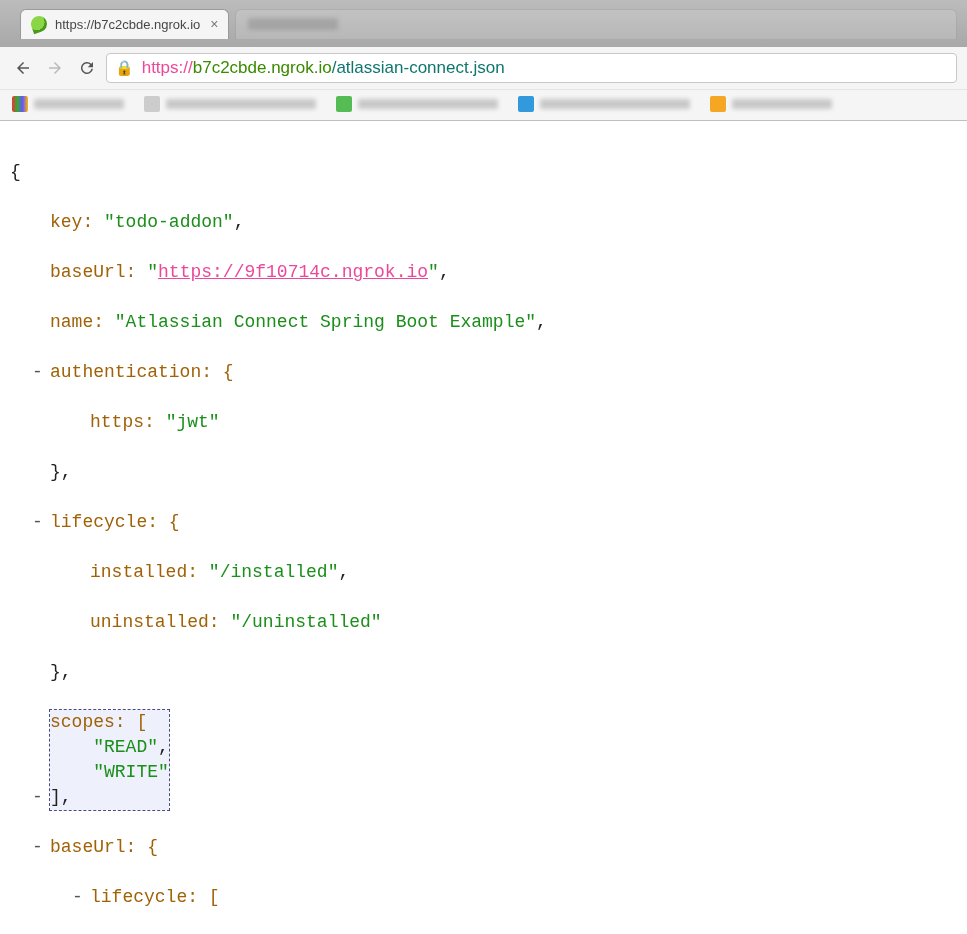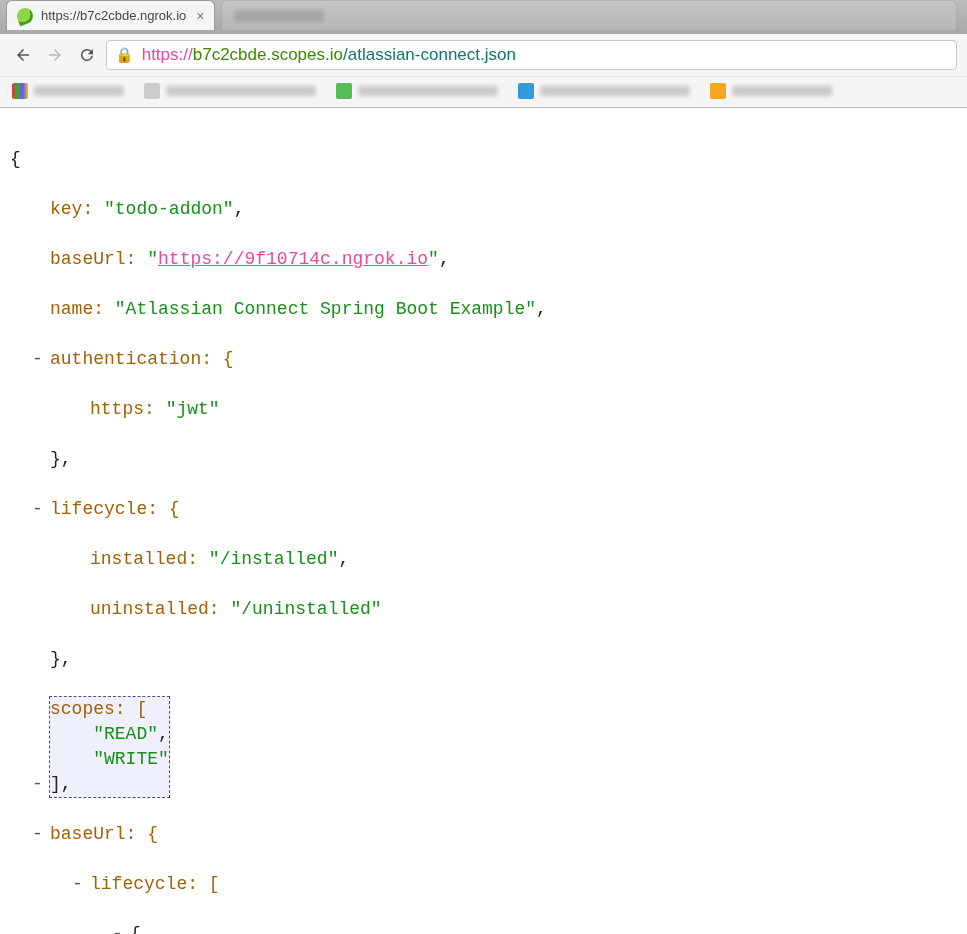--- a/index.html
+++ b/index.html
@@ -10,23 +10,23 @@
     background: #fff;
     width: 967px;
   }
   
   .chrome {
     background: linear-gradient(#e8e8e8, #d9d9d9);
     border-bottom: 1px solid #bfbfbf;
   }
   .tab-row {
     display: flex;
-    align-items: flex-start;
-    height: 34px;
-    padding-left: 6px;
+    align-items: center;
+    height: 47px;
+    padding-left: 20px;
     background: linear-gradient(#bcbcbc, #a8a8a8);
   }
   .tab {
     display: flex;
     align-items: center;
     height: 30px;
     padding: 0 10px;
     margin-right: 6px;
     background: #f5f5f5;
     border: 1px solid #9a9a9a;
@@ -188,21 +188,21 @@
         </svg>
     </div>
     <div class="nav-btn">
       <svg viewBox="0 0 24 24">
           <path fill="currentColor" d="M17.65 6.35A8 8 0 1 0 19.94 13h-2.08A6 6 0 1 1 16.24 7.76L13 11h7V4z"></path>
         </svg>
     </div>
     <div class="omnibox">
       <span class="lock">🔒</span>
       <span class="url-proto">https://</span>
-        <span class="url-host">b7c2cbde.scopes.io</span>
+        <span class="url-host">b7c2cbde.ngrok.io</span>
         <span class="url-path">/atlassian-connect.json</span>
     </div>
   </div>
 
   <div class="bookmarks">
     <div class="bm">
         <span class="ico" style="background:linear-gradient(90deg,#e33,#3a3,#65f,#fb0)"></span>
         <span class="lbl" style="width:90px"></span>
       </div>
     <div class="bm">

